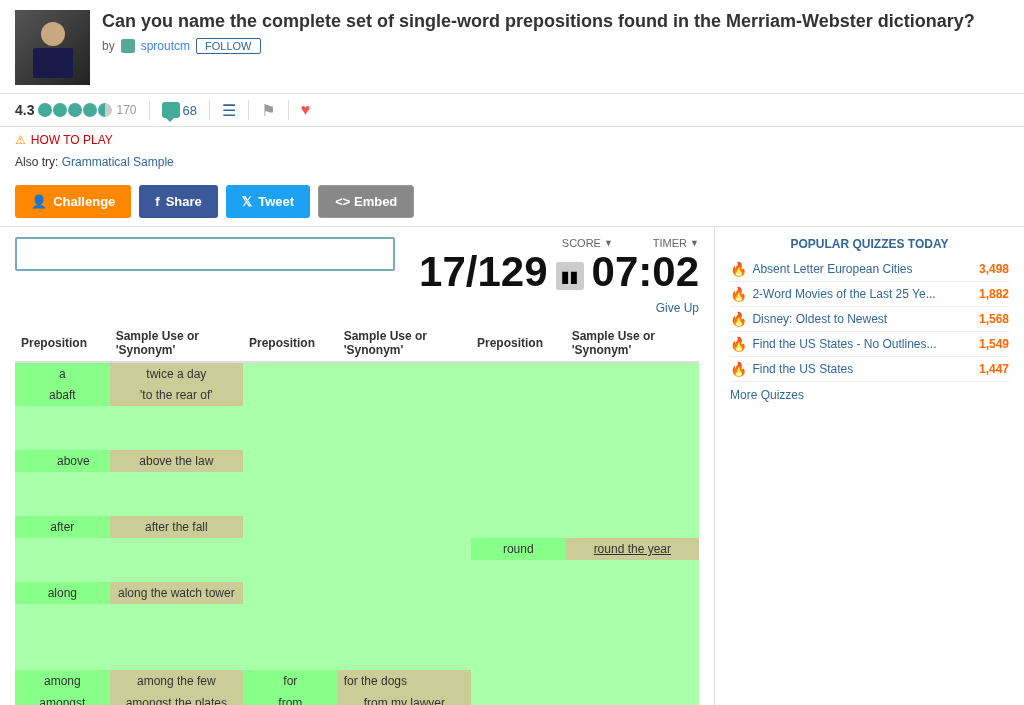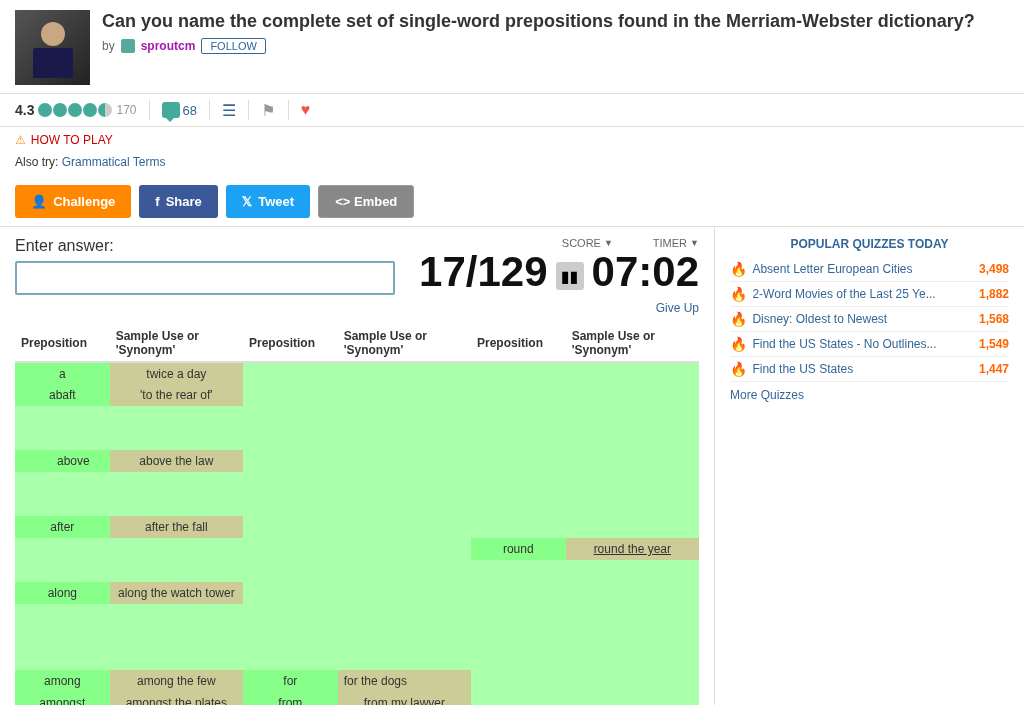--- a/index.html
+++ b/index.html
@@ -7,21 +7,21 @@
 
     .top-section { display: flex; padding: 10px 15px 8px; border-bottom: 1px solid #ddd; }
     .avatar { width: 75px; height: 75px; background: #222; flex-shrink: 0; overflow: hidden; display: flex; align-items: center; justify-content: center; }
     .avatar-img { width: 75px; height: 75px; background: linear-gradient(135deg, #555 0%, #222 100%); display: flex; align-items: center; justify-content: center; }
     .avatar-head { width: 24px; height: 24px; background: #c8a882; border-radius: 50%; margin: 4px auto 0; }
     .avatar-body { width: 40px; height: 30px; background: #1a1a4a; border-radius: 2px 2px 0 0; margin: 2px auto 0; }
     .title-area { margin-left: 12px; flex: 1; }
     .quiz-title { font-size: 18px; font-weight: bold; color: #333; line-height: 1.3; }
     .quiz-meta { margin-top: 5px; font-size: 12px; color: #666; display: flex; align-items: center; gap: 6px; }
     .author-icon { display: inline-block; width: 14px; height: 14px; background: #5a9; border-radius: 2px; vertical-align: middle; }
-    .author-name { color: #a21caf; font-weight: bold; }
+    .author-name { color: #3b82f6; font-weight: normal; }
     .follow-btn { border: 1px solid #369; color: #369; background: #fff; padding: 1px 8px; font-size: 11px; cursor: pointer; border-radius: 2px; }
     .plays-info { margin-top: 3px; font-size: 12px; color: #666; }
 
     .stats-bar { display: flex; align-items: center; padding: 6px 15px; border-bottom: 1px solid #ddd; gap: 12px; }
     .rating { display: flex; align-items: center; gap: 4px; }
     .stars { display: flex; gap: 1px; }
     .star { width: 14px; height: 14px; background: #4a9; border-radius: 50%; display: inline-block; }
     .star-half { width: 14px; height: 14px; background: linear-gradient(90deg, #4a9 50%, #ccc 50%); border-radius: 50%; display: inline-block; }
     .rating-num { font-size: 14px; font-weight: bold; color: #333; }
     .rating-count { color: #999; font-size: 12px; }
@@ -121,21 +121,21 @@
   <span class="icon-btn heart-icon">♥</span>
 </div>
 
 <div class="howto">
   <span class="warning-icon">⚠</span>
   <span style="cursor:pointer;">HOW TO PLAY</span>
 </div>
 
 <div class="also-try">
   <span>Also try:</span>
-  <a href="#">Grammatical Terms</a>
+  <a href="#">Grammatical Sample</a>
 </div>
 
 <div class="action-buttons">
   <button class="btn btn-challenge">
     <span>👤</span>
     <span>Challenge</span>
   </button>
   <button class="btn btn-share">
     <span style="font-weight:bold;">f</span>
     <span>Share</span>
@@ -148,21 +148,20 @@
     <span>&lt;&gt; Embed</span>
   </button>
 </div>
 
 <div style="display:flex; border-top: 1px solid #ddd;">
 
   <div style="flex:1; padding: 10px 15px;">
 
     <div style="display:flex; align-items:flex-start; gap:20px;">
       <div class="answer-section">
-        <div class="answer-label">Enter answer:</div>
         <input type="text" class="answer-input" style="">
       </div>
       <div style="margin-left:auto; display:flex; flex-direction:column; align-items:flex-end;">
         <div style="display:flex; gap:40px; align-items:flex-start;">
           <div style="display:flex; flex-direction:column; align-items:center;">
             <div style="font-size:11px;color:#666;display:flex;align-items:center;gap:3px;">
               <span>SCORE</span>
               <span class="chevron-small">▼</span>
             </div>
           </div>

